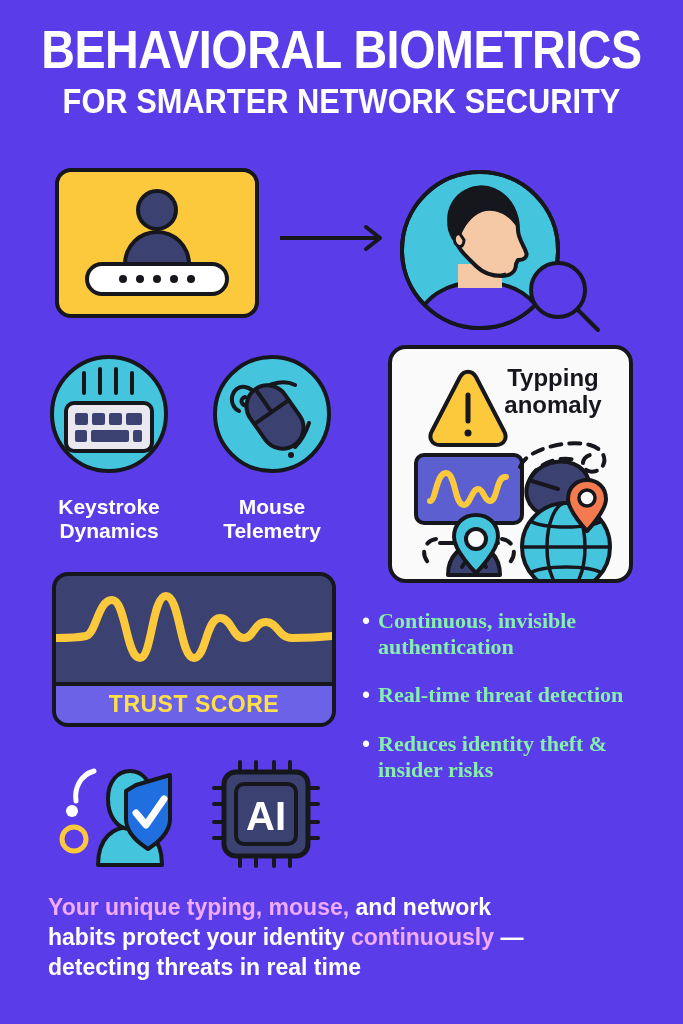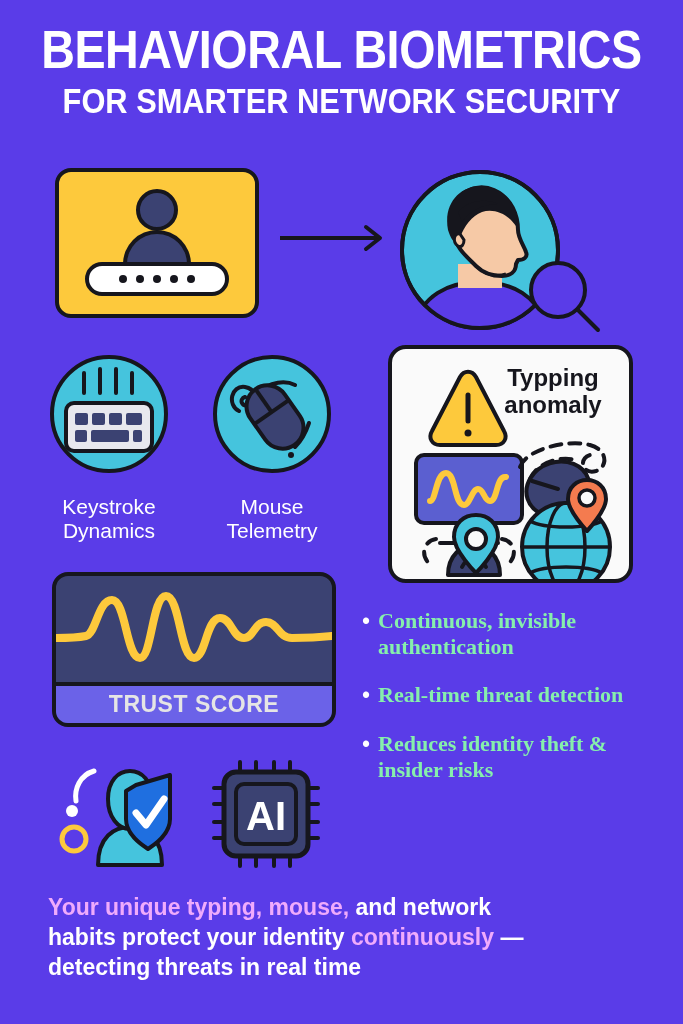--- a/index.html
+++ b/index.html
@@ -76,21 +76,21 @@
 
   
   .feat-circle {
     width: 118px; height: 118px;
     background: #45c4dd; border: 4px solid #16161d; border-radius: 50%;
   }
   .feat-kb { left: 50px; top: 355px; }
   .feat-ms { left: 213px; top: 355px; }
   .feat-label {
     position: absolute;
-    color: #ffffff; font-size: 21px; font-weight: normal;
+    color: #ffffff; font-size: 21px; font-weight: bold;
     line-height: 1.14; text-align: center; width: 160px;
   }
   .label-kb { left: 29px; top: 495px; }
   .label-ms { left: 192px; top: 495px; }
 
   
   .anomaly-card {
     left: 388px; top: 345px; width: 245px; height: 238px;
     background: #fafafa; border: 4px solid #16161d; border-radius: 18px;
     overflow: hidden;
@@ -107,21 +107,21 @@
     background: #3b4272; border: 4px solid #16161d; border-radius: 16px;
     overflow: hidden;
   }
   .trust-wave { position: absolute; left: 0; top: 0; width: 100%; height: 110px; }
   .trust-band {
     position: absolute; left: 0; bottom: 0; width: 100%; height: 41px;
     background: #6b62e8; border-top: 4px solid #16161d;
     display: flex; align-items: center; justify-content: center;
   }
   .trust-band-text {
-    color: #e5e5e5; font-size: 23px; font-weight: bold; letter-spacing: 0.5px;
+    color: #fde047; font-size: 23px; font-weight: bold; letter-spacing: 0.5px;
   }
 
   
   .bullets { left: 362px; top: 608px; width: 300px; }
   .bullet-row { display: flex; margin-bottom: 22px; }
   .bullet-dot {
     color: #ffffff; font-size: 23px; line-height: 1.18;
     margin-right: 8px; flex: none;
   }
   .bullet-text {

